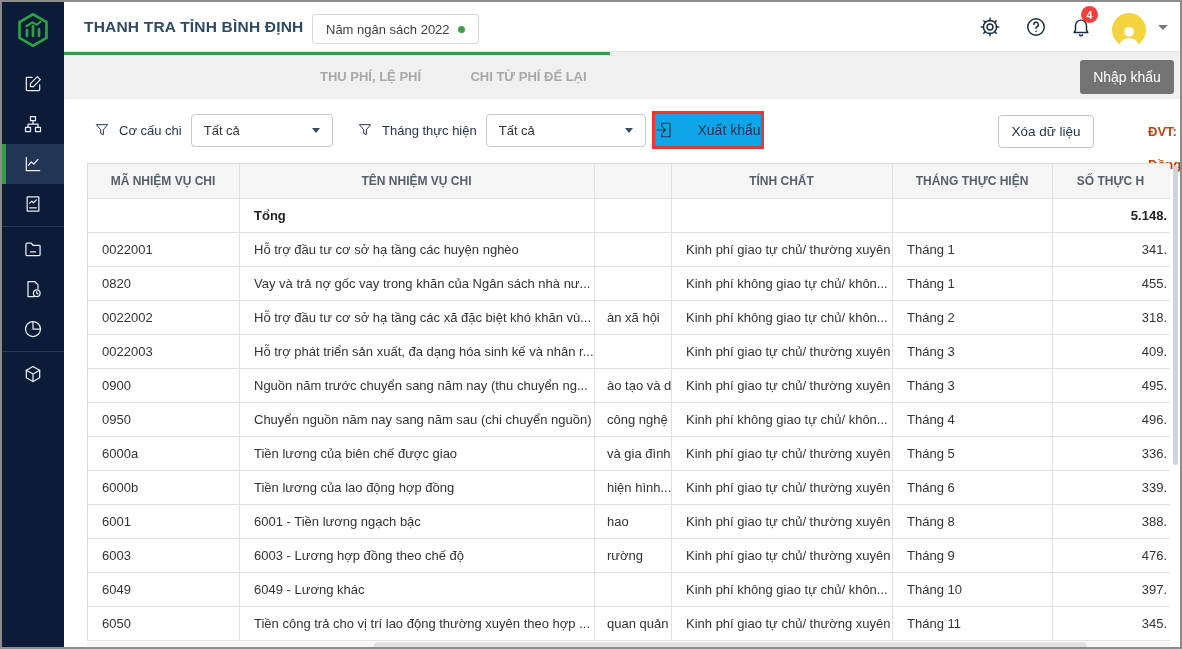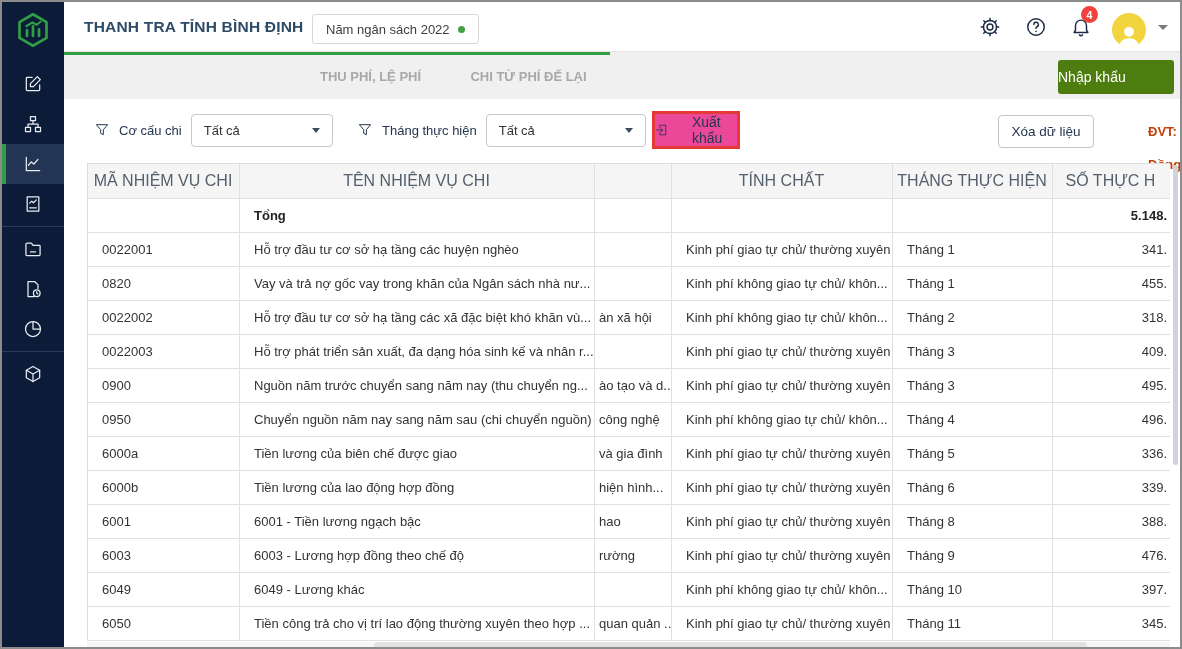--- a/index.html
+++ b/index.html
@@ -36,60 +36,60 @@
               border-right:5px solid transparent;border-top:5px solid #7a7a7a;cursor:pointer;}
 
   
   .tabbar{position:absolute;left:62px;top:50px;width:1120px;height:47px;background:#f0f0f0;}
   .tab-underline{position:absolute;left:0;top:0;width:546px;height:3px;background:#2f9e44;}
   .tab{position:absolute;top:3px;height:44px;line-height:44px;text-align:center;font-size:13px;
        font-weight:700;cursor:pointer;}
   .tab.active{left:0;width:230px;background:#fff;color:#21395c;}
   .tab.t2{left:230px;width:153px;color:#a8a8a8;}
   .tab.t3{left:383px;width:163px;color:#a8a8a8;}
-  .import-btn{position:absolute;right:10px;top:8px;width:116px;height:34px;line-height:34px;
-              background:#4d7c0f;color:#fff;font-size:14px;border-radius:3px;cursor:pointer;}
+  .import-btn{position:absolute;right:10px;top:8px;width:94px;height:34px;line-height:34px;text-align:center;
+              background:#737373;color:#fff;font-size:14px;border-radius:3px;cursor:pointer;}
 
   
   .main{position:absolute;left:62px;top:97px;width:1120px;height:552px;background:#fff;}
 
   .fgroup{position:absolute;top:12px;height:38px;display:flex;align-items:center;gap:9px;}
   .fg1{left:30px;} .fg2{left:293px;}
   .fgroup svg{stroke:#24364f;fill:none;stroke-width:1.5;stroke-linejoin:round;}
   .flabel{font-size:13px;color:#24364f;white-space:nowrap;}
   .select{box-sizing:border-box;height:33px;border:1px solid #c8c8c8;border-radius:4px;background:#fff;
           display:flex;align-items:center;justify-content:space-between;padding:0 12px;font-size:13px;
           color:#333;cursor:pointer;}
   .sel1{width:142px;} .sel2{width:160px;}
   .sel-caret{width:0;height:0;border-left:4.5px solid transparent;border-right:4.5px solid transparent;
              border-top:5px solid #3c4a5e;}
 
-  .export-box{position:absolute;left:588px;top:12px;width:88px;height:38px;box-sizing:border-box;
-              border:3px solid #e53935;background:#ec4899;display:flex;align-items:center;justify-content:center;
+  .export-box{position:absolute;left:588px;top:12px;width:112px;height:38px;box-sizing:border-box;
+              border:3px solid #e53935;background:#0ea5e9;display:flex;align-items:center;justify-content:center;
               gap:24px;font-size:14px;color:#24364f;cursor:pointer;}
   .export-box svg{stroke:#24364f;fill:none;stroke-width:1.6;stroke-linecap:round;stroke-linejoin:round;}
 
   .clear-btn{position:absolute;left:934px;top:16px;width:96px;height:33px;box-sizing:border-box;
              border:1px solid #c4c4c4;border-radius:4px;background:#fff;font-size:13.5px;color:#24364f;
              display:flex;align-items:center;justify-content:center;cursor:pointer;}
   .unit-label{position:absolute;left:1084px;top:16px;height:33px;line-height:33px;font-size:13px;
               font-weight:600;color:#c2410c;}
 
   
   .table-wrap{position:absolute;left:23px;top:64px;width:1083px;height:478px;overflow:hidden;}
   table.grid{border-collapse:collapse;table-layout:fixed;width:1180px;}
   .grid th,.grid td{border-right:1px solid #e0e0e0;border-bottom:1px solid #e0e0e0;box-sizing:border-box;
                     white-space:nowrap;overflow:hidden;}
-  .grid thead th{height:35px;background:#f5f5f5;font-size:16px;font-weight:400;color:#55606c;
+  .grid thead th{height:35px;background:#f5f5f5;font-size:12px;font-weight:700;color:#55606c;
                  text-align:center;border-top:1px solid #dcdcdc;}
   .grid th:first-child,.grid td:first-child{border-left:1px solid #dcdcdc;}
   .grid td{height:34px;font-size:13px;color:#333;background:#fff;}
   .c-ma{width:152px;padding-left:14px;}
   .c-ten{width:355px;padding-left:14px;}
-  .c-extra{width:77px;padding-left:4px;}
+  .c-extra{width:77px;padding-left:12px;}
   .c-tc{width:221px;padding-left:14px;}
   .c-th{width:160px;padding-left:14px;}
   .c-so{width:215px;text-align:right;padding-right:100px;}
   th.c-ma,th.c-ten,th.c-extra,th.c-tc,th.c-th{padding-left:0;}
   tr.bold-row td.c-ten,tr.bold-row td.c-so{font-weight:700;color:#222;}
 
   
   .hscroll{position:absolute;left:23px;top:543px;width:1083px;height:9px;background:#f6f6f6;}
   .hscroll .thumb{position:absolute;left:287px;top:0;width:713px;height:9px;background:#e2e2e2;border-radius:4px;}
   .vscroll{position:absolute;right:6px;top:66px;width:5px;height:300px;background:#cfd4da;border-radius:3px;}

